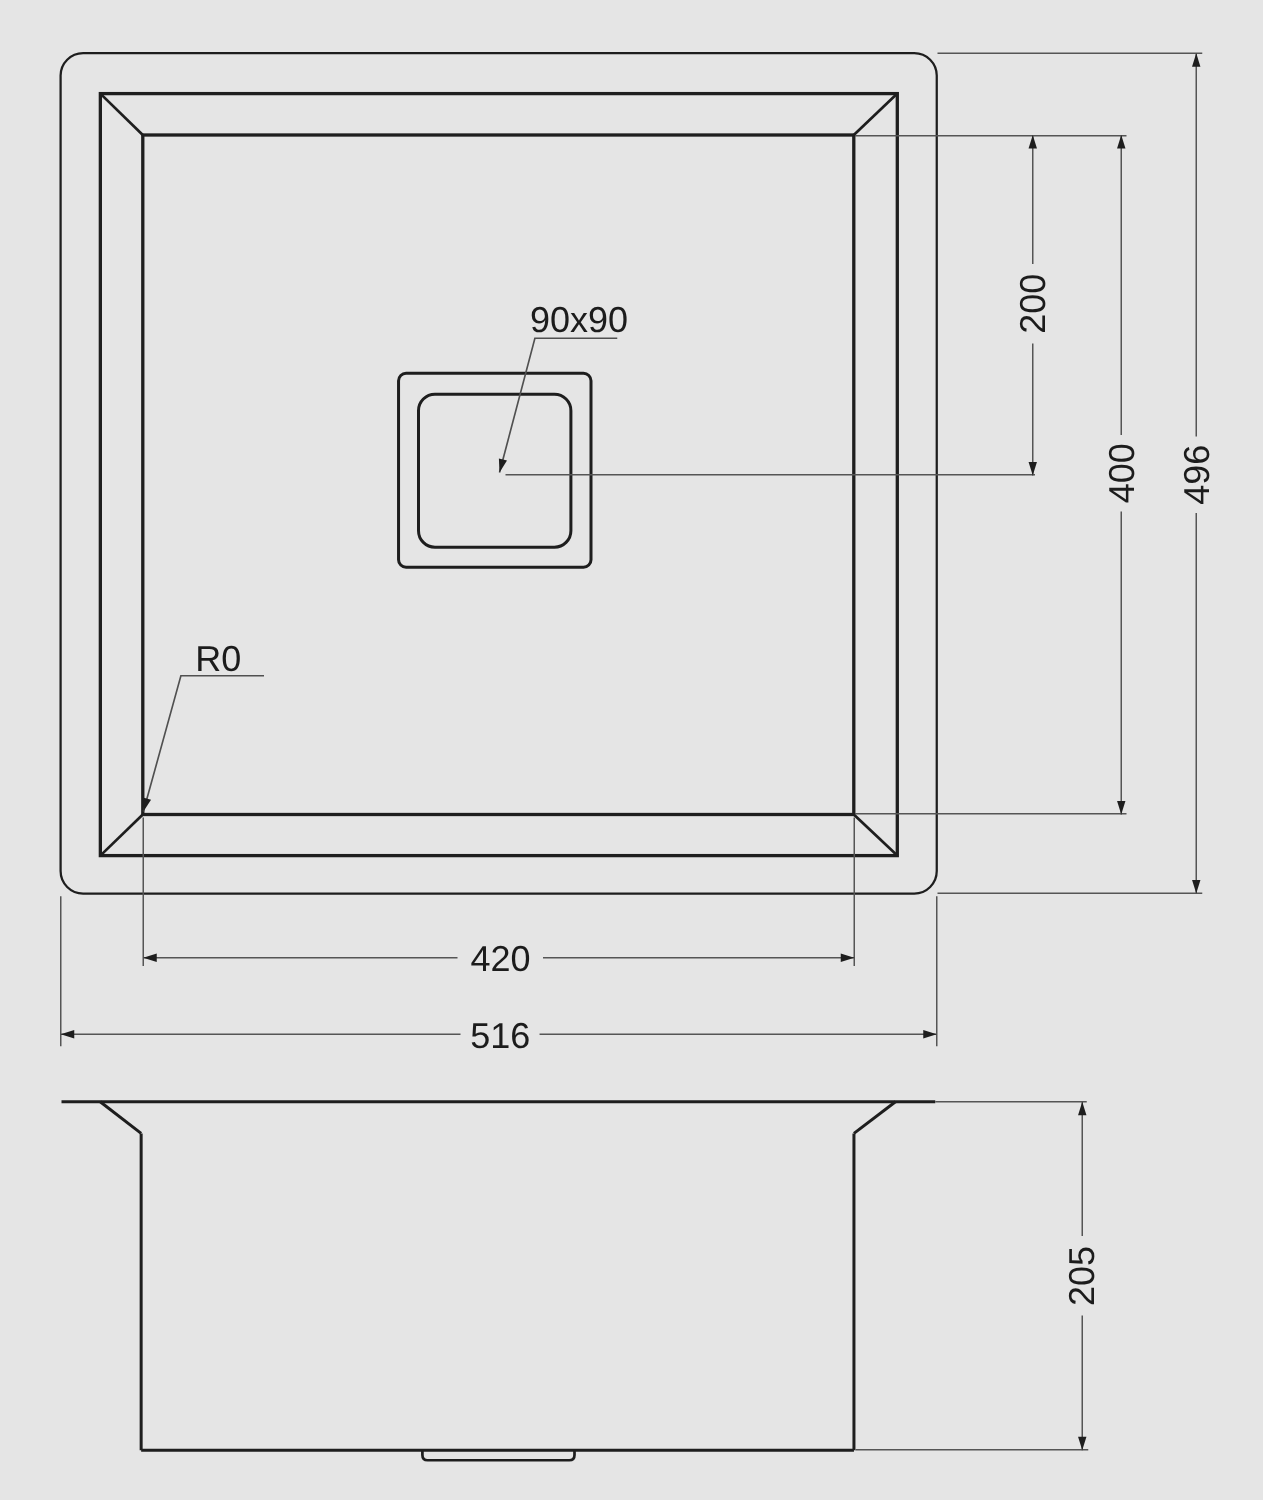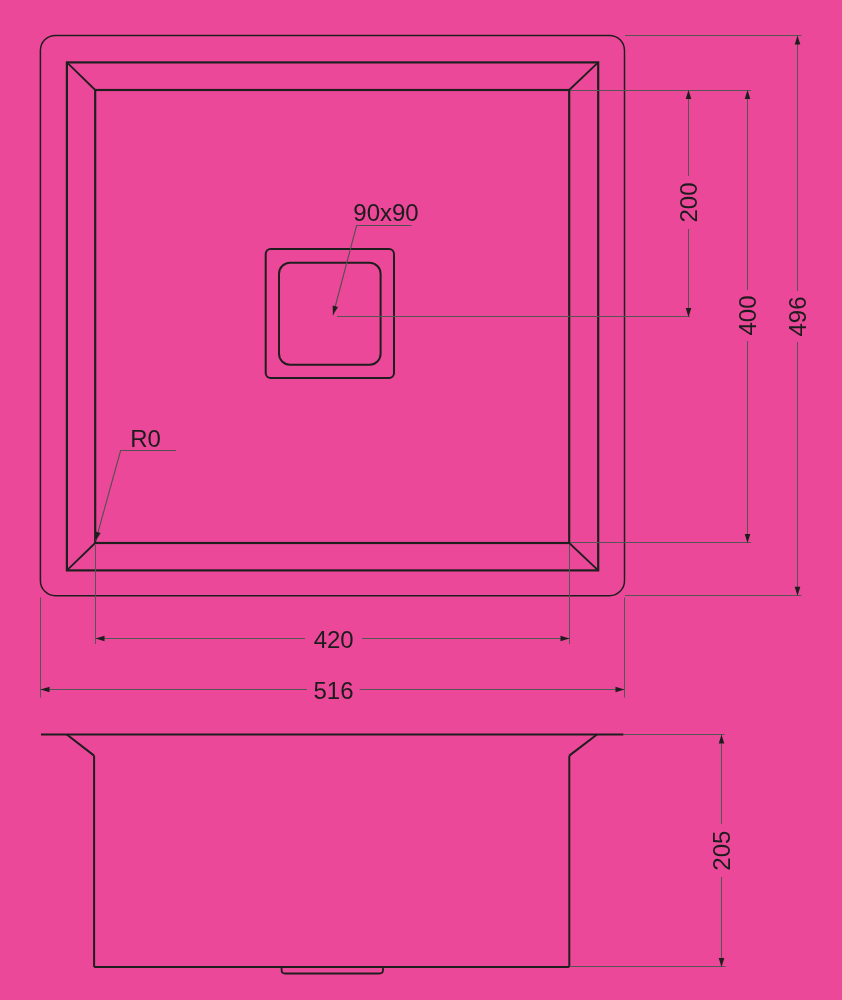--- a/index.html
+++ b/index.html
@@ -1,16 +1,16 @@
 <!DOCTYPE html>
 <html><head>
 <meta charset="utf-8">
 <style>
   html,body{margin:0;padding:0;background:#ffffff;}
-  .page{width:842px;height:1000px;position:relative;background:#ec4899;overflow:hidden;}
+  .page{width:842px;height:1000px;position:relative;background:#e5e5e5;overflow:hidden;}
   text{font-family:"Liberation Sans",sans-serif;font-size:24px;fill:#1c1c1c;}
 </style>
 </head>
 <body>
 <div class="page">
 <svg width="842" height="1000" viewBox="0 0 842 1000" xmlns="http://www.w3.org/2000/svg">
 
   <rect x="40.4" y="35.4" width="584.1" height="560.3" rx="15" ry="15" fill="none" stroke="#1e1e1e" stroke-width="1.5"></rect>
 
   <rect x="66.9" y="62.4" width="531.3" height="508" fill="none" stroke="#1e1e1e" stroke-width="2.2"></rect>

